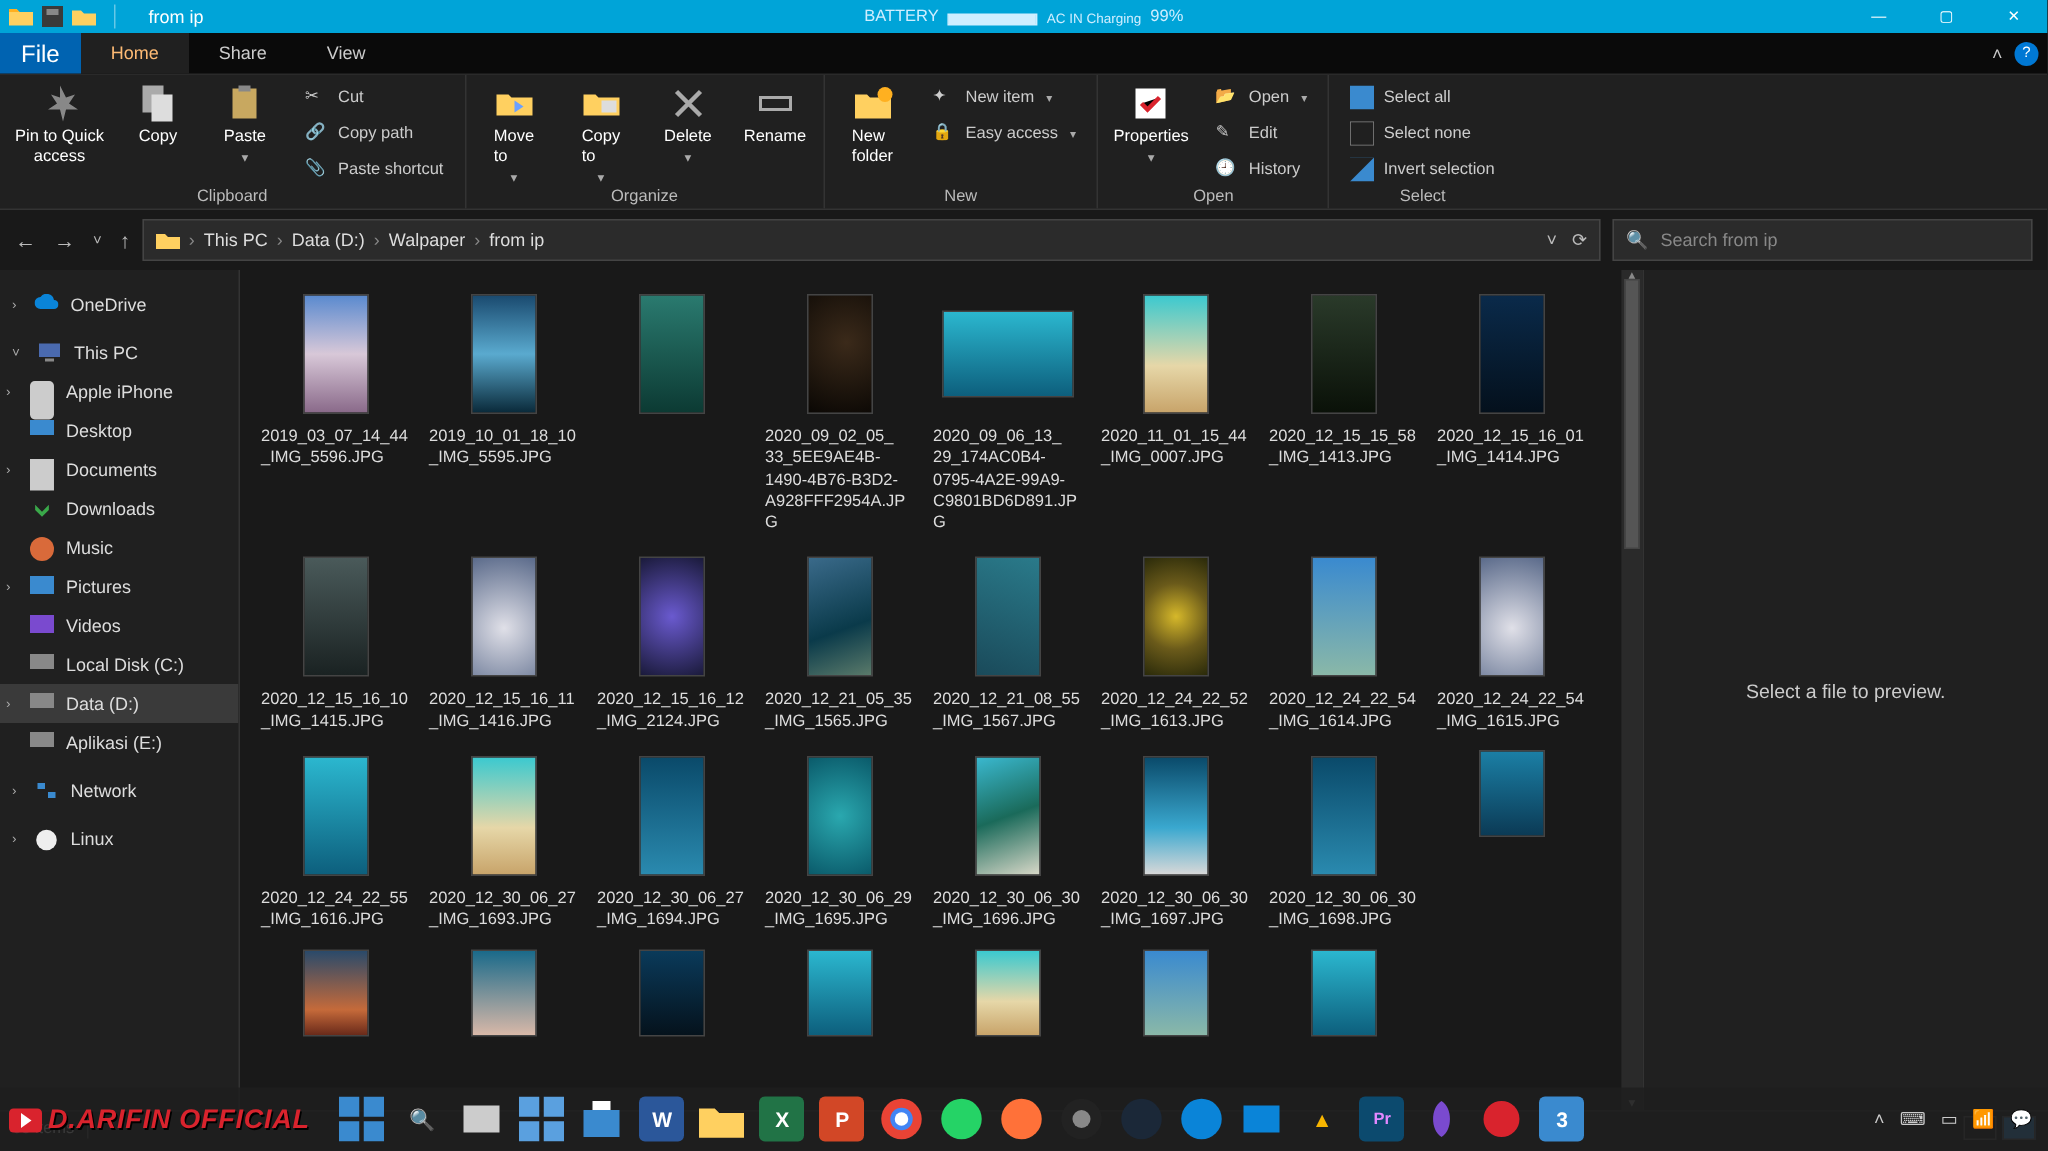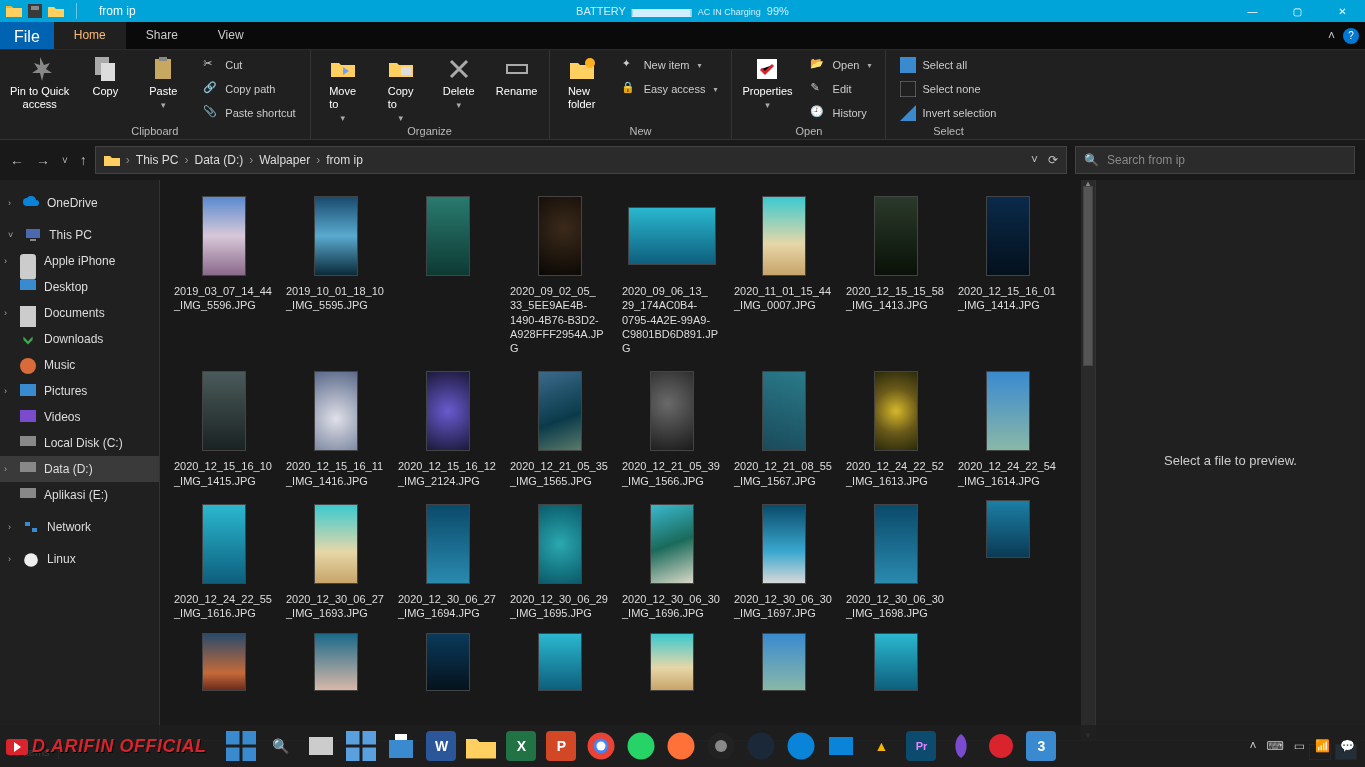--- a/index.html
+++ b/index.html
@@ -588,41 +588,41 @@
             <div class="label">2020_​12_​15_​16_​12 _​IMG_​2124.JPG</div>
           </div>
           <div class="item">
             <div class="thumb-box">
               <div class="thumb portrait g-cliff"></div>
             </div>
             <div class="label">2020_​12_​21_​05_​35 _​IMG_​1565.JPG</div>
           </div>
           <div class="item">
             <div class="thumb-box">
-              <div class="thumb portrait g-rock"></div>
-            </div>
-            <div class="label">2020_​12_​21_​05_​39 _​IMG_​1566.JPG</div>
-          </div>
-          <div class="item">
-            <div class="thumb-box">
               <div class="thumb portrait g-valley"></div>
             </div>
             <div class="label">2020_​12_​21_​08_​55 _​IMG_​1567.JPG</div>
           </div>
           <div class="item">
             <div class="thumb-box">
               <div class="thumb portrait g-sunfl"></div>
             </div>
             <div class="label">2020_​12_​24_​22_​52 _​IMG_​1613.JPG</div>
           </div>
           <div class="item">
             <div class="thumb-box">
               <div class="thumb portrait g-coast"></div>
             </div>
             <div class="label">2020_​12_​24_​22_​54 _​IMG_​1614.JPG</div>
+          </div>
+          <div class="item">
+            <div class="thumb-box">
+              <div class="thumb portrait g-ice"></div>
+            </div>
+            <div class="label">2020_​12_​24_​22_​54 _​IMG_​1615.JPG</div>
           </div>
           <div class="item">
             <div class="thumb-box">
               <div class="thumb portrait g-ocean"></div>
             </div>
             <div class="label">2020_​12_​24_​22_​55 _​IMG_​1616.JPG</div>
           </div>
           <div class="item">
             <div class="thumb-box">
               <div class="thumb portrait g-beach"></div>

